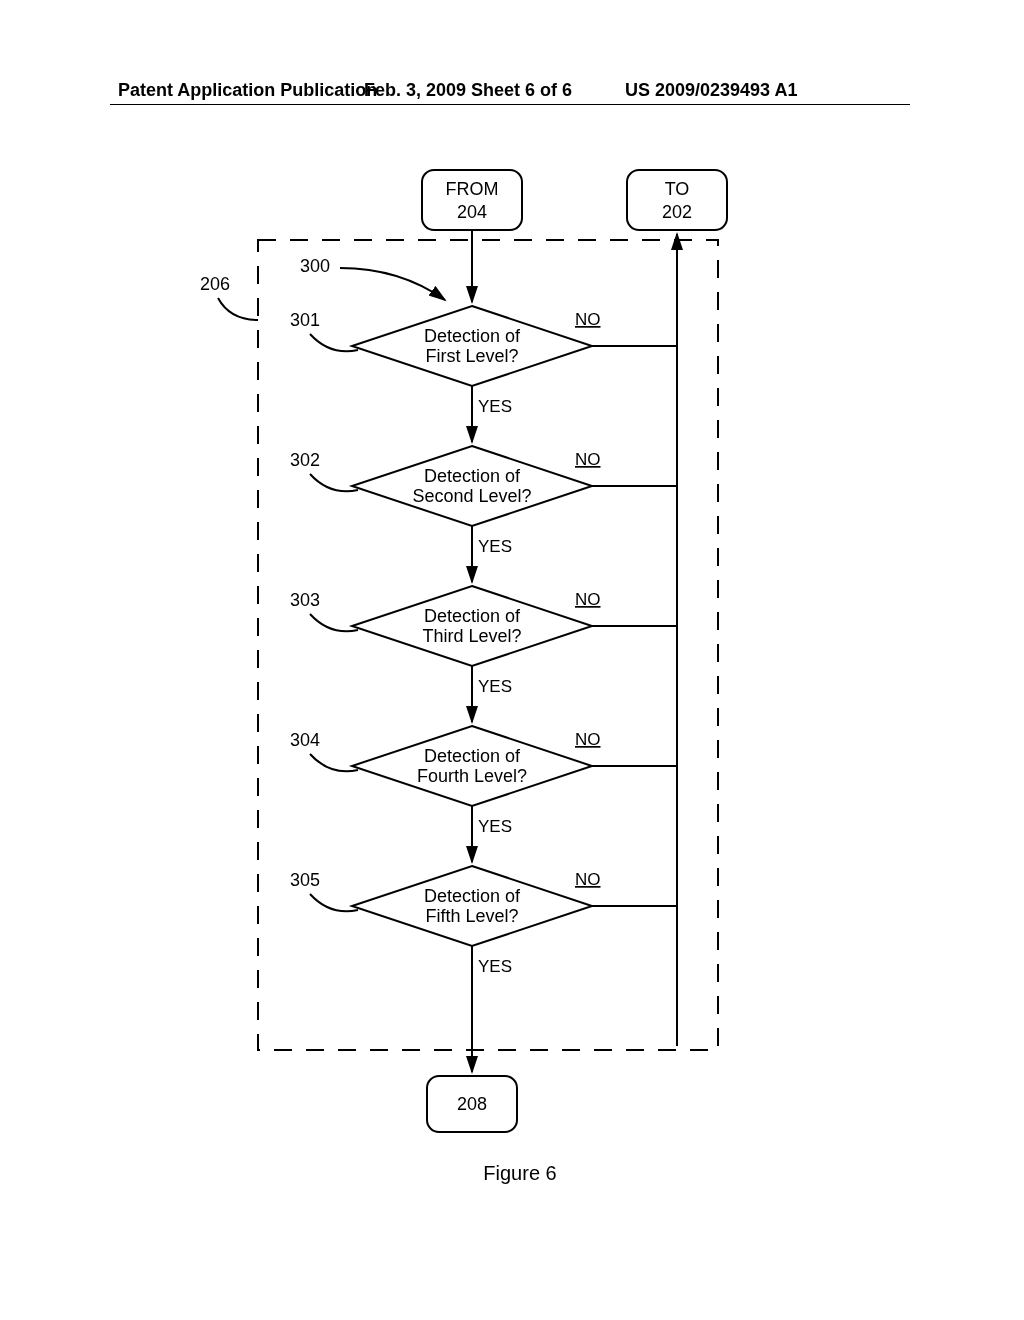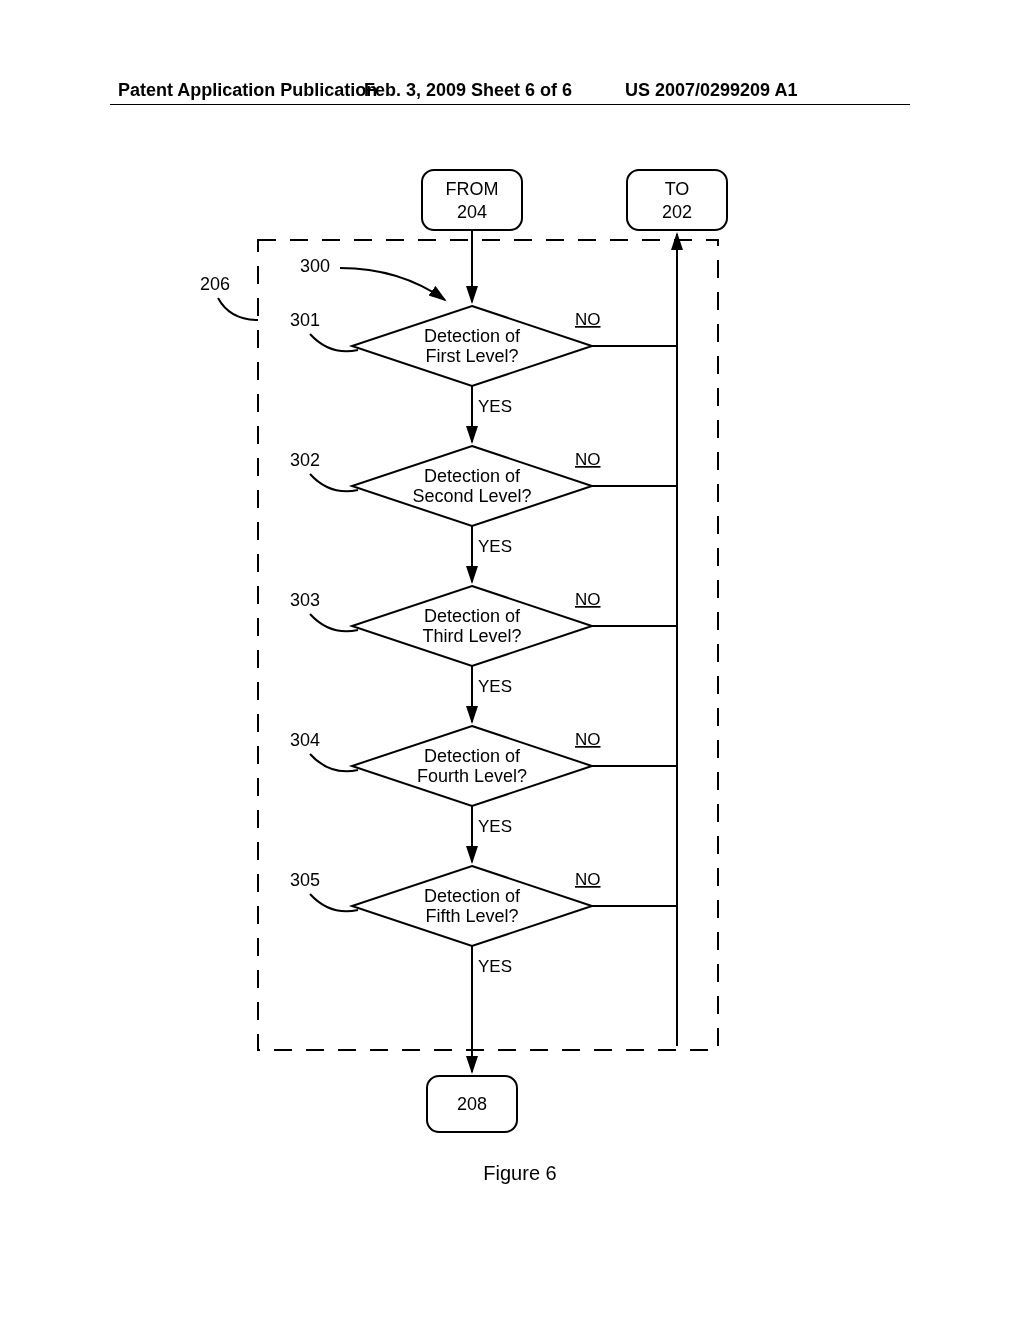--- a/index.html
+++ b/index.html
@@ -43,21 +43,21 @@
   .node-text { font-size: 18px; text-anchor: middle; }
   .ref-text { font-size: 18px; text-anchor: start; }
   .label-text { font-size: 17px; text-anchor: start; }
 </style>
 </head>
 <body>
 
 <div class="header">
   <span class="header-left">Patent Application Publication</span>
   <span class="header-center">Feb. 3, 2009  Sheet 6 of 6</span>
-  <span class="header-right">US 2007/0299209 A1</span>
+  <span class="header-right">US 2009/0239493 A1</span>
 </div>
 <div class="hr-line"></div>
 
 <svg width="1024" height="1320">
   <defs>
     <marker id="arrow" markerWidth="10" markerHeight="10" refX="8" refY="3" orient="auto" markerUnits="strokeWidth">
       <path d="M0,0 L0,6 L9,3 z" fill="#000"></path>
     </marker>
   </defs>
 

